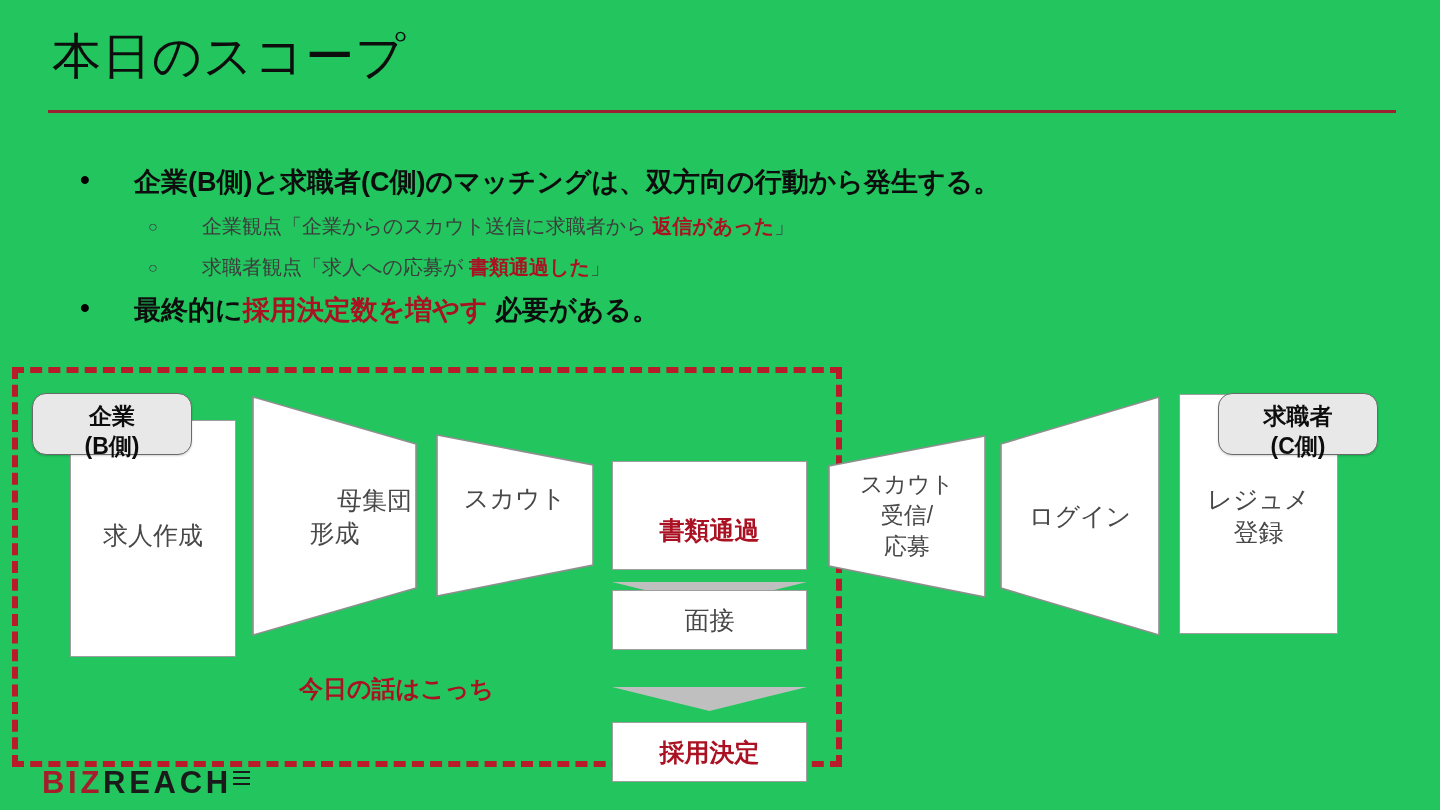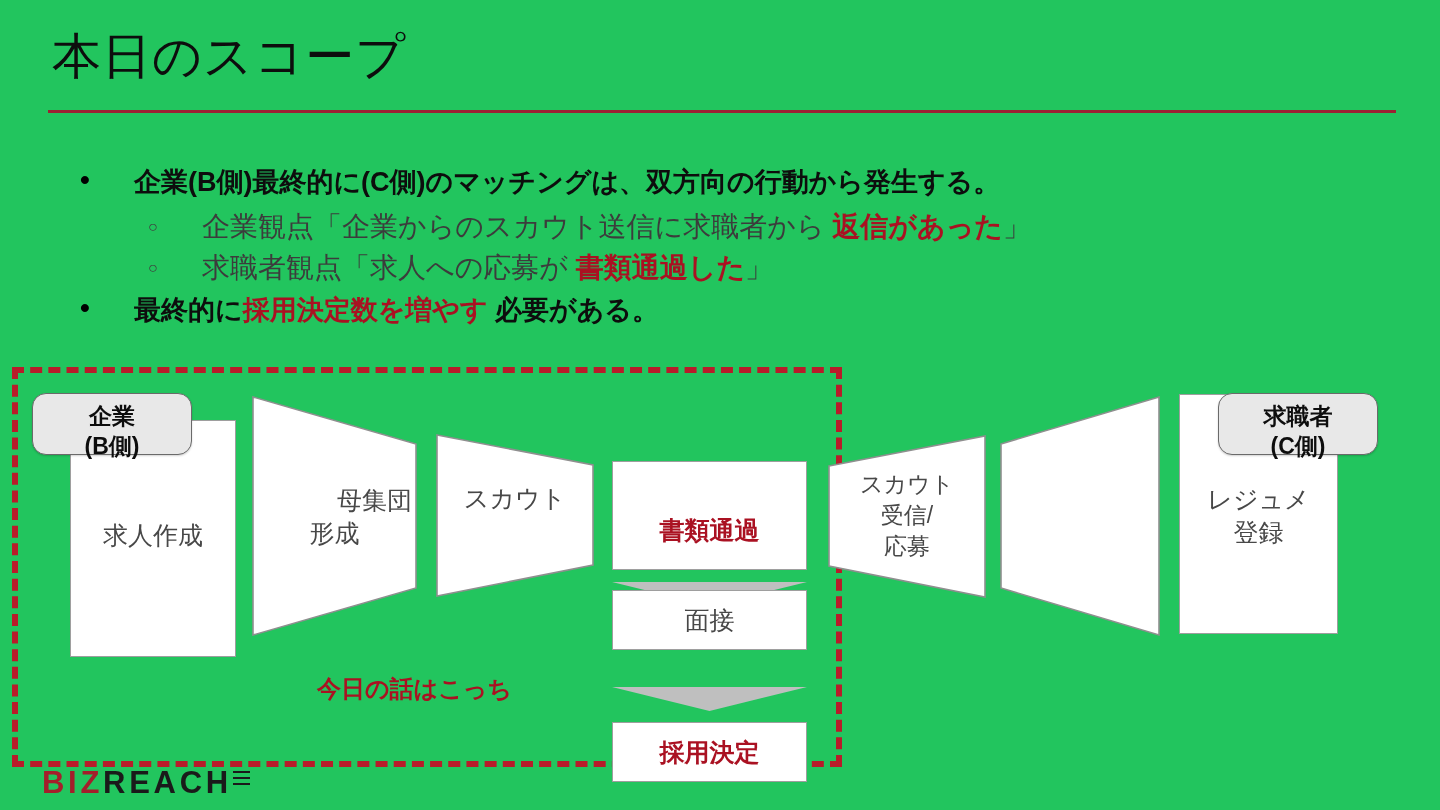--- a/index.html
+++ b/index.html
@@ -63,21 +63,21 @@
     position: absolute;
     left: 8px;
     top: -2px;
     font-size: 28px;
     line-height: 44px;
     color: #000;
   }
   .b2 {
     position: relative;
     padding-left: 130px;
-    font-size: 28px;
+    font-size: 20px;
     line-height: 41px;
     color: #3c3c3c;
     font-weight: 400;
     white-space: nowrap;
   }
   .b2::before {
     content: "\25CB";
     position: absolute;
     left: 76px;
     top: 0;
@@ -195,21 +195,21 @@
 <body>
 
 <div id="slide">
 
   <div class="title">本日のスコープ</div>
   <div class="title-rule"></div>
 
   <div class="bullets">
 
     <div class="b1">
-      <span>企業(B側)最終的に(C側)のマッチングは、双方向の行動から発生する。</span>
+      <span>企業(B側)と求職者(C側)のマッチングは、双方向の行動から発生する。</span>
     </div>
 
     <div class="b2">
       <span>企業観点「企業からのスカウト送信に求職者から </span><span class="red">返信があった</span><span>」</span>
     </div>
 
     <div class="b2">
       <span>求職者観点「求人への応募が </span><span class="red">書類通過した</span><span>」</span>
     </div>
 
@@ -265,37 +265,40 @@
   </svg>
   <div class="shape" style="left:828px; top:435px; width:158px; height:163px;">
     <div class="shape-label small" style="top:34px;">スカウト</div>
     <div class="shape-label small" style="top:65px;">受信/</div>
     <div class="shape-label small" style="top:96px;">応募</div>
   </div>
 
   <svg class="trap-svg" style="left:1000px; top:396px;" width="160" height="240">
     <polygon points="1,48 159,1 159,239 1,192"></polygon>
   </svg>
+  <div class="shape" style="left:1000px; top:396px; width:160px; height:240px;">
+    <div class="shape-label" style="top:104px;">ログイン</div>
+  </div>
 
   <div class="shape rectbox" style="left:1179px; top:394px; width:159px; height:240px;">
     <div class="shape-label" style="top:88px;">レジュメ</div>
     <div class="shape-label" style="top:121px;">登録</div>
   </div>
 
   <div class="side-badge" style="left:32px; top:393px; width:160px; height:62px;">
     <div>企業</div>
     <div>(B側)</div>
   </div>
 
   <div class="side-badge" style="left:1218px; top:393px; width:160px; height:62px;">
     <div>求職者</div>
     <div>(C側)</div>
   </div>
 
-  <div class="annot" style="left:317px; top:674px;">今日の話はこっち</div>
+  <div class="annot" style="left:299px; top:674px;">今日の話はこっち</div>
 
   <div class="logo">
     <span class="biz">BIZ</span><span class="reach">REACH</span><span class="logo-h" style="width:0px;">
       <span class="bar" style="top:-22px;"></span>
       <span class="bar" style="top:-16px;"></span>
       <span class="bar" style="top:-10px;"></span>
     </span>
   </div>
 
 </div>

